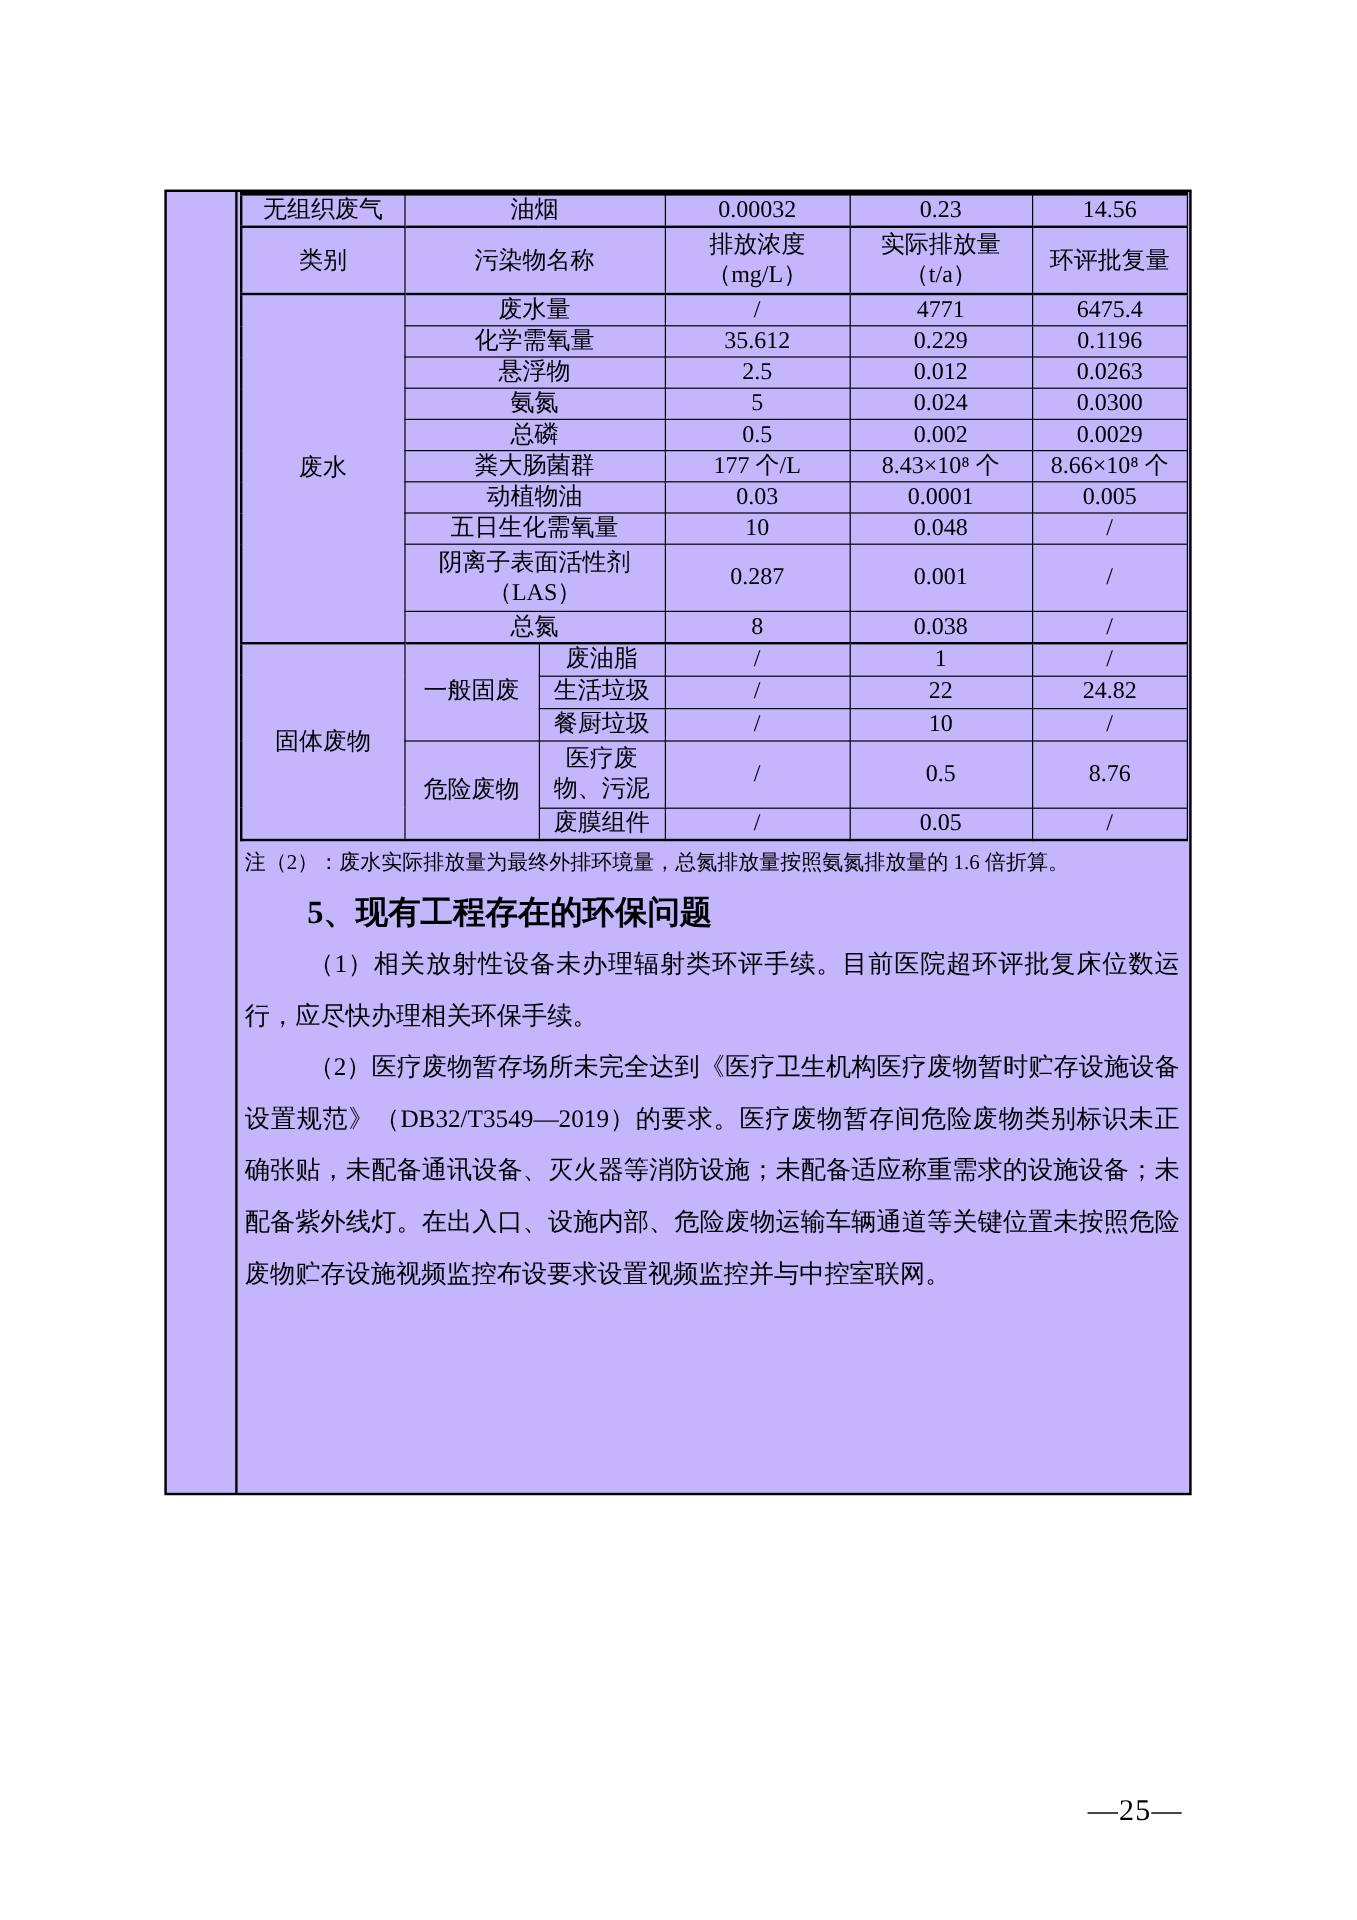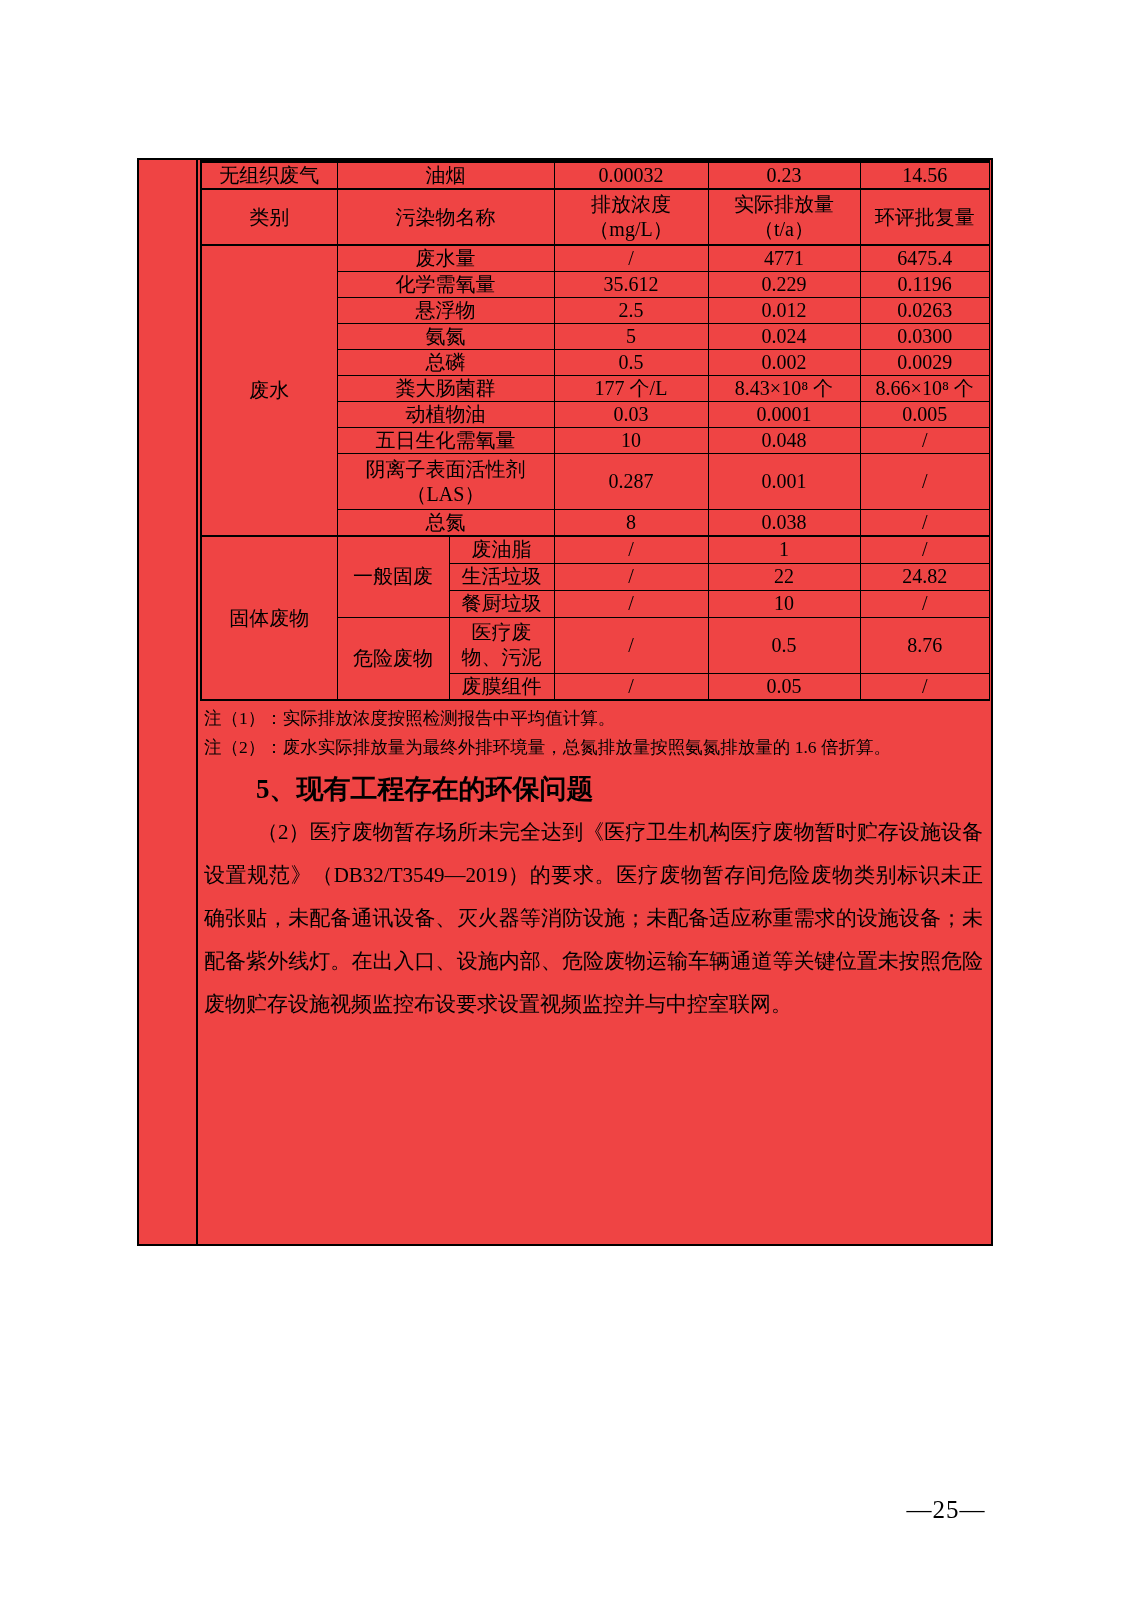--- a/index.html
+++ b/index.html
@@ -7,21 +7,21 @@
   body {
     position:relative;
     width:1131px; height:1600px;
     font-family:"Liberation Serif","DejaVu Serif",serif;
     color:#000;
   }
   .content-box {
     position:absolute; left:137px; top:158px;
     width:856px; height:1088px;
     border:2.5px solid #000;
-    background:#ef4444;
+    background:#c4b5fd;
   }
   .gutter {
     position:absolute; left:0; top:0; bottom:0;
     width:59px;
     border-right:2px solid #000;
   }
   .content {
     position:absolute; left:61px; top:0; right:1px; bottom:0;
     overflow:hidden;
   }
@@ -190,24 +190,24 @@
         <tr class="h27">
           <td>废膜组件</td>
           <td>/</td>
           <td>0.05</td>
           <td>/</td>
         </tr>
       </tbody>
     </table>
 
     <div class="notes">
-      <div class="note-line">注（1）：实际排放浓度按照检测报告中平均值计算。</div>
       <div class="note-line">注（2）：废水实际排放量为最终外排环境量，总氮排放量按照氨氮排放量的 1.6 倍折算。</div>
     </div>
 
     <div class="heading">5、现有工程存在的环保问题</div>
 
+    <p class="para">（1）相关放射性设备未办理辐射类环评手续。目前医院超环评批复床位数运行，应尽快办理相关环保手续。</p>
     <p class="para">（2）医疗废物暂存场所未完全达到《医疗卫生机构医疗废物暂时贮存设施设备设置规范》（DB32/T3549—2019）的要求。医疗废物暂存间危险废物类别标识未正确张贴，未配备通讯设备、灭火器等消防设施；未配备适应称重需求的设施设备；未配备紫外线灯。在出入口、设施内部、危险废物运输车辆通道等关键位置未按照危险废物贮存设施视频监控布设要求设置视频监控并与中控室联网。</p>
 
   </div>
 </div>
 
 <div class="page-number">—25—</div>
 
 </body></html>

